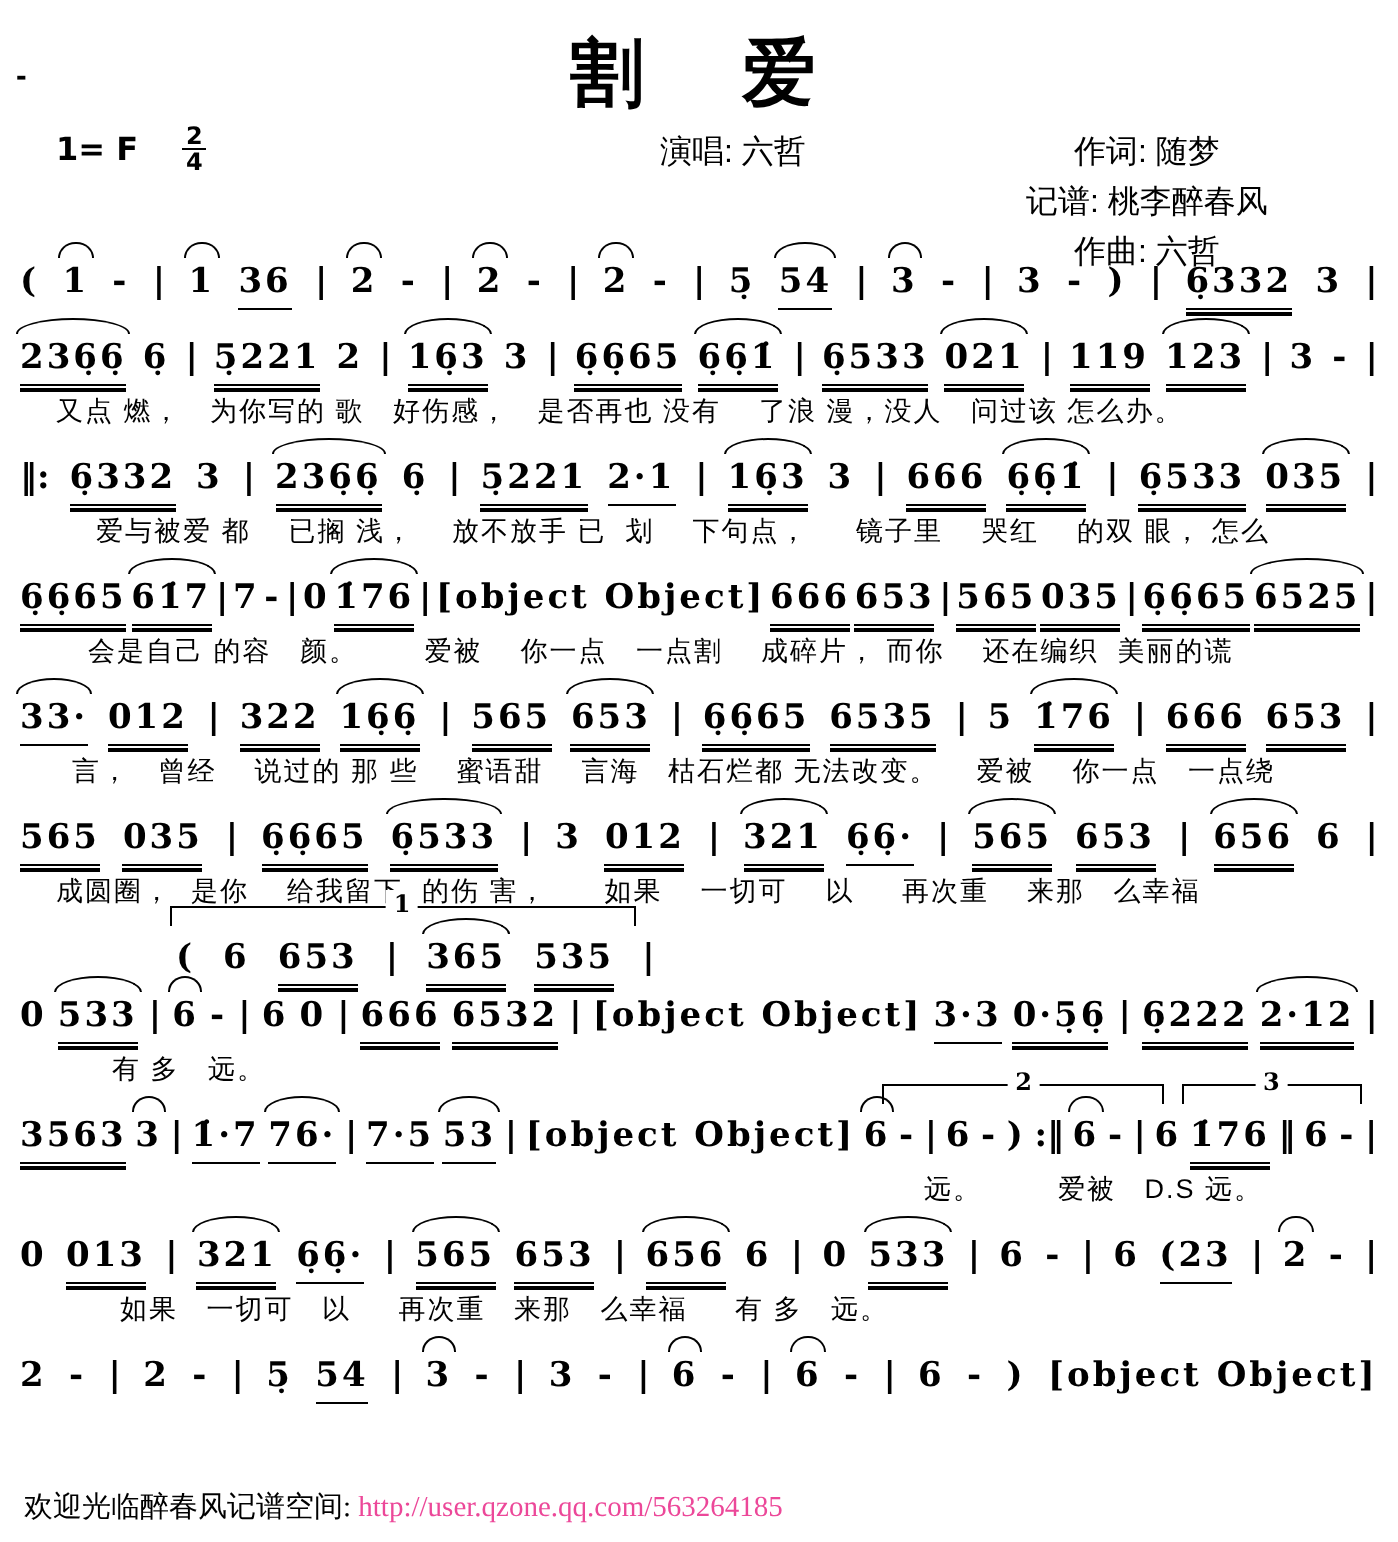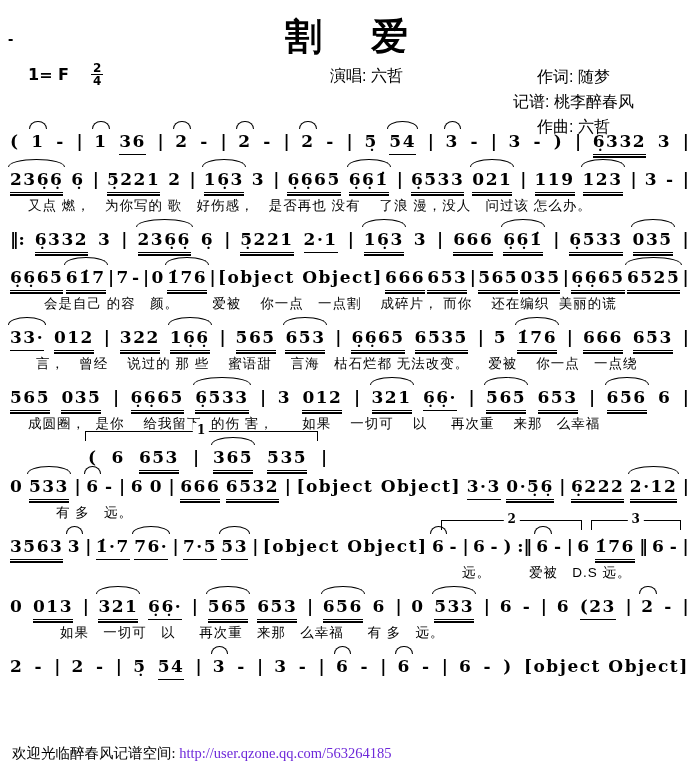--- a/index.html
+++ b/index.html
@@ -44,21 +44,21 @@
   .lyrics-row{font-size:13.5px;margin-top:4px;white-space:pre;letter-spacing:1px;}
   
   .volta{position:absolute;top:-13px;height:9px;border-top:1.6px solid #000;
          border-left:1.6px solid #000;border-right:1.6px solid #000;}
   .volta em{position:absolute;left:50%;top:-9px;transform:translateX(-50%);
             background:#fff;padding:0 4px;font-style:normal;font-size:12px;font-weight:bold;
             font-family:"DejaVu Serif",serif;}
   
   .footer{position:absolute;left:12px;bottom:8px;font-size:14.5px;
           font-family:"Liberation Serif","DejaVu Serif",serif;}
-  .footer a{color:#6d28d9;text-decoration:none;}
+  .footer a{color:#ec4899;text-decoration:none;}
 </style>
 </head>
 <body>
 
 <div class="sheet">
 
   <div class="stray-dash">-</div>
 
   <div class="title">割　爱</div>
 
@@ -153,20 +153,21 @@
           <span class="tok u2 arc">16̣3</span>
           <span class="tok">3</span>
           <span class="tok" style="letter-spacing: 0px;">|</span>
           <span class="tok u2">666</span>
           <span class="tok u2 arc">6̣6̣1̇</span>
           <span class="tok" style="letter-spacing: 0px;">|</span>
           <span class="tok u2">6̣533</span>
           <span class="tok u2 arc">035</span>
           <span class="tok" style="letter-spacing: 0px;">|</span>
         </div>
+        <div class="lyrics-row" style="padding-left: 38px;">爱与被爱 都    已搁 浅，    放不放手 已  划    下句点，     镜子里    哭红    的双 眼， 怎么</div>
       </div>
       <div class="system">
         <div class="notes-row">
           <span class="tok u2">6̣6̣65</span>
           <span class="tok u2 arc">61̇7</span>
           <span class="tok" style="letter-spacing: 0px;">|</span>
           <span class="tok">7</span>
           <span class="tok">-</span>
           <span class="tok" style="letter-spacing: 0px;">|</span>
           <span class="tok">0</span>

